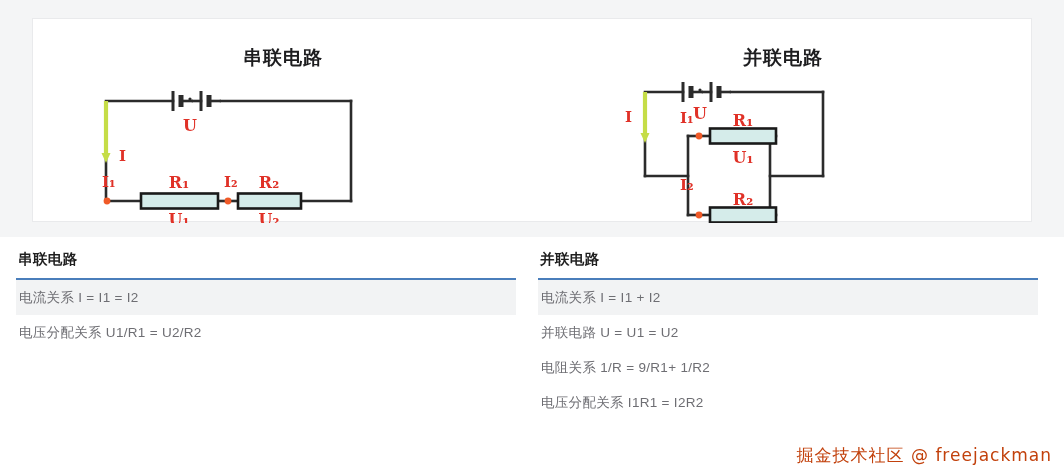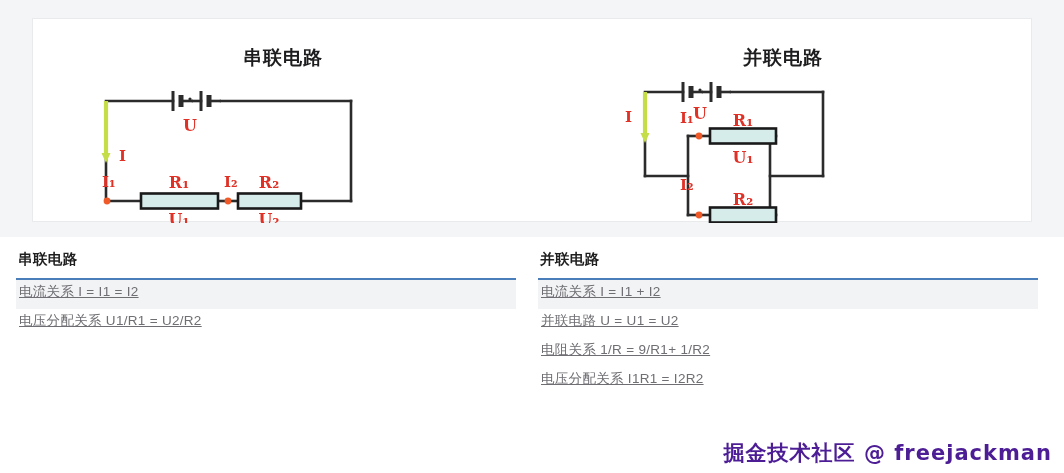--- a/index.html
+++ b/index.html
@@ -83,38 +83,36 @@
     letter-spacing: 0.4px;
   }
   .heading-rule {
     height: 2px;
     background: #4a7ebb;
     width: 100%;
   }
   .table-row {
     font-size: 13.5px;
     color: #6e6e73;
-    padding: 3px 3px 8px 3px;
+    padding: 9px 3px 8px 3px;
     letter-spacing: 0.3px;
     white-space: nowrap;
-    text-decoration: underline;
   }
   .table-row.striped { background: #f2f3f4; }
 
   
   #watermark {
     position: absolute;
     right: 12px;
     bottom: 6px;
-    font-size: 21px;
-    color: #4c1d95;
+    font-size: 17px;
+    color: #c2410c;
     letter-spacing: 1px;
     font-family: "DejaVu Sans", "Liberation Sans", sans-serif;
     white-space: nowrap;
-    font-weight: bold;
   }
 </style>
 </head>
 <body>
 
 <div id="diagram-band">
   <div id="diagram-card">
 
     <div class="circuit" id="series-circuit">
       <div class="circuit-title">串联电路</div>

